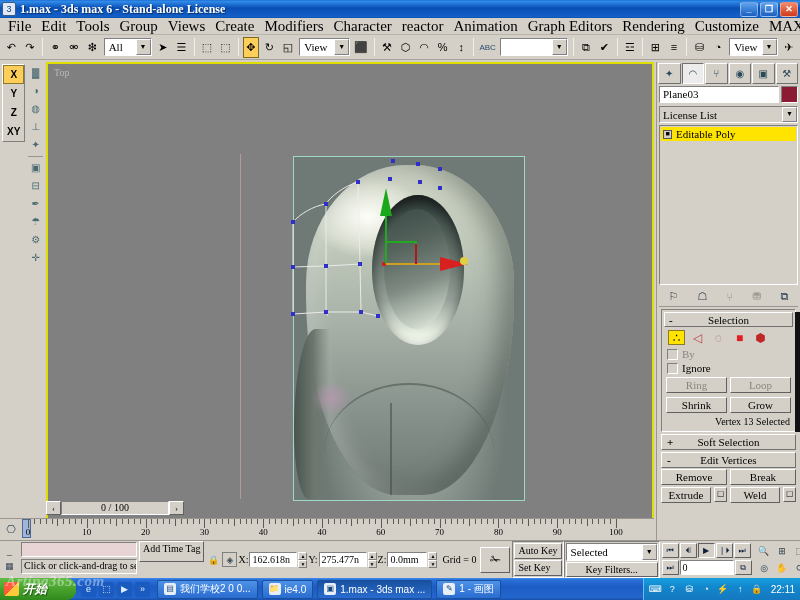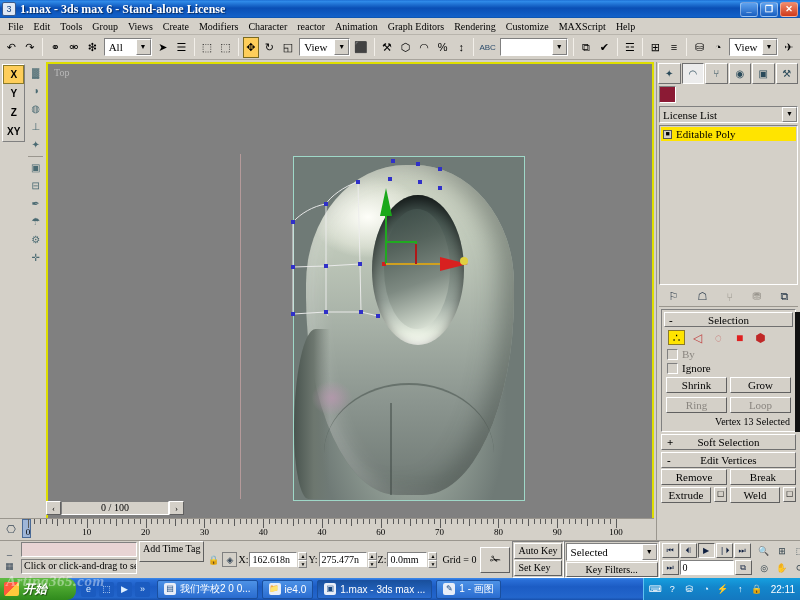--- a/index.html
+++ b/index.html
@@ -45,21 +45,21 @@
   .tb-btn.close { background: linear-gradient(to bottom,#f08a6a,#cf3a1c); }
 
   
   .menubar {
     height: 17px; background: #d4d0c8;
     display: flex; align-items: center;
     border-bottom: 1px solid #b8b4ac;
     padding-left: 3px;
   }
   .menu-item {
-    padding: 1px 5px; font-size: 10px; color: #000;
+    padding: 1px 5px; font-size: 15px; color: #000;
     font-family: "Liberation Serif", serif;
     white-space: nowrap;
   }
 
   
   .maintoolbar {
     height: 25px; background: #d4d0c8;
     display: flex; align-items: center;
     border-bottom: 1px solid #a8a49c;
     padding: 0 2px;
@@ -853,20 +853,21 @@
     <div class="cp-tabs" id="cptabs">
         <div class="cp-tab">✦</div>
         <div class="cp-tab on">◠</div>
         <div class="cp-tab">⑂</div>
         <div class="cp-tab">◉</div>
         <div class="cp-tab">▣</div>
         <div class="cp-tab">⚒</div>
       </div>
 
     <div class="cp-namerow">
+      <div class="cp-name">Plane03</div>
       <div class="cp-color"></div>
     </div>
 
     <div class="cp-modlist">
       <div class="val">License List</div>
       <div class="arw">▼</div>
     </div>
 
     <div class="cp-stack">
       <div class="stack-item">
@@ -897,26 +898,26 @@
         </div>
       <div class="chk-row dim">
         <div class="chk"></div>
         <span>By</span>
       </div>
       <div class="chk-row">
         <div class="chk"></div>
         <span>Ignore</span>
       </div>
       <div class="btn-row">
+        <div class="gbtn dim">Ring</div>
+        <div class="gbtn dim">Loop</div>
+      </div>
+      <div class="btn-row">
         <div class="gbtn">Shrink</div>
         <div class="gbtn">Grow</div>
-      </div>
-      <div class="btn-row">
-        <div class="gbtn dim">Ring</div>
-        <div class="gbtn dim">Loop</div>
       </div>
       <div class="status-line">Vertex 13 Selected</div>
     </div>
 
     <div class="rollout-bar">
       <span class="sign">+</span>
       <span>Soft Selection</span>
     </div>
 
     <div class="rollout-bar">

